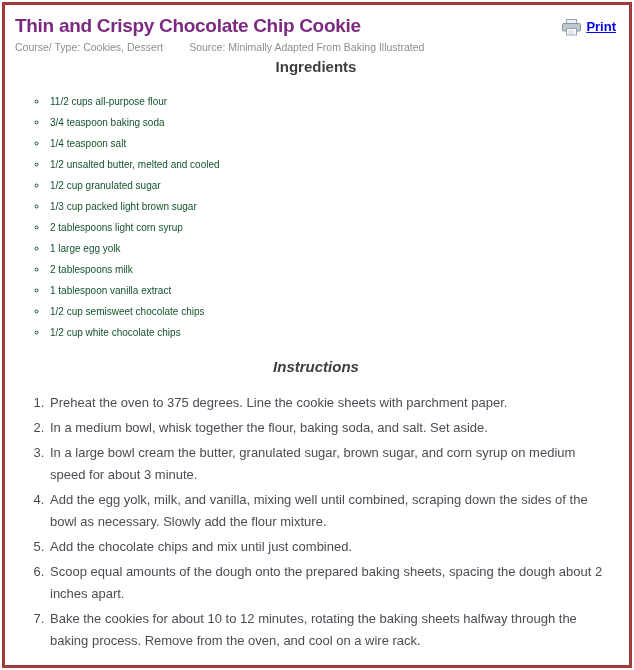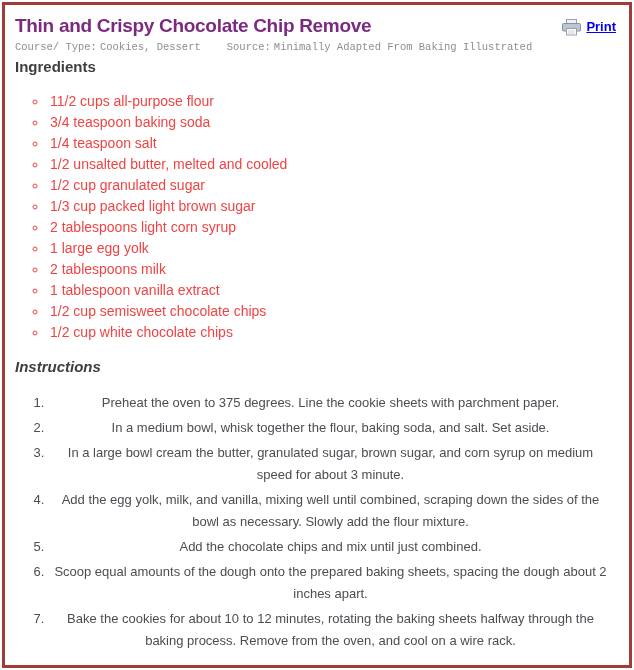--- a/index.html
+++ b/index.html
@@ -25,56 +25,55 @@
     line-height: 1.05;
     font-weight: bold;
     color: #7b2a80;
     letter-spacing: -0.3px;
   }
   .meta-row {
     margin-top: 5px;
     font-size: 10.5px;
     color: #8e8e8e;
     line-height: 1.2;
-    font-family: Liberation Mono, monospace;
   }
   .meta-row .label { margin-right: 3px; }
   .meta-row .gap { display: inline-block; width: 26px; }
   .section-heading {
     margin: 4px 0 0 0;
     font-size: 15px;
     font-weight: bold;
     color: #3e3e40;
     line-height: 1.2;
+    text-align: center;
   }
   .section-heading.instructions { margin-top: 15px; font-style: italic; }
   ul.ingredients {
     margin: 15px 0 0 0;
     padding: 0 0 0 33px;
     list-style-type: circle;
-    color: #ef4444;
-    font-size: 14px;
+    color: #14532d;
+    font-size: 10px;
   }
   ul.ingredients li {
     line-height: 21px;
     padding-left: 2px;
   }
   ol.instructions {
     margin: 16px 0 0 0;
     padding: 0 0 0 33px;
     list-style-type: decimal;
     color: #4c4d53;
     font-size: 13px;
     max-width: 596px;
   }
   ol.instructions li {
     line-height: 1.7;
     margin-bottom: 3px;
     padding-left: 2px;
-    text-align: center;
   }
   .print-link {
     position: absolute;
     top: 14px;
     right: 13px;
     display: flex;
     align-items: flex-start;
     gap: 5px;
     text-decoration: none;
     cursor: pointer;
@@ -98,21 +97,21 @@
         <rect x="4.5" y="0.5" width="10" height="5" fill="#edf1f4" stroke="#96a3ad"></rect>
         <rect x="0.5" y="4.5" width="18" height="7.5" rx="1" fill="#bcc6ce" stroke="#87939d"></rect>
         <rect x="4.5" y="9.5" width="10" height="6.5" fill="#ffffff" stroke="#96a3ad"></rect>
         <rect x="6" y="11.5" width="7" height="1" fill="#c9d2d9"></rect>
         <rect x="6" y="13.5" width="7" height="1" fill="#c9d2d9"></rect>
       </svg>
     </span>
     <span class="print-label">Print</span>
   </a>
 
-  <h1 class="recipe-title">Thin and Crispy Chocolate Chip Remove</h1>
+  <h1 class="recipe-title">Thin and Crispy Chocolate Chip Cookie</h1>
 
   <div class="meta-row">
     <span class="label">Course/ Type:</span><span>Cookies, Dessert</span><span class="gap"></span><span class="label">Source:</span><span>Minimally Adapted From Baking Illustrated</span>
   </div>
 
   <h2 class="section-heading">Ingredients</h2>
 
   <ul class="ingredients">
     <li>11/2 cups all-purpose flour</li>
     <li>3/4 teaspoon baking soda</li>

